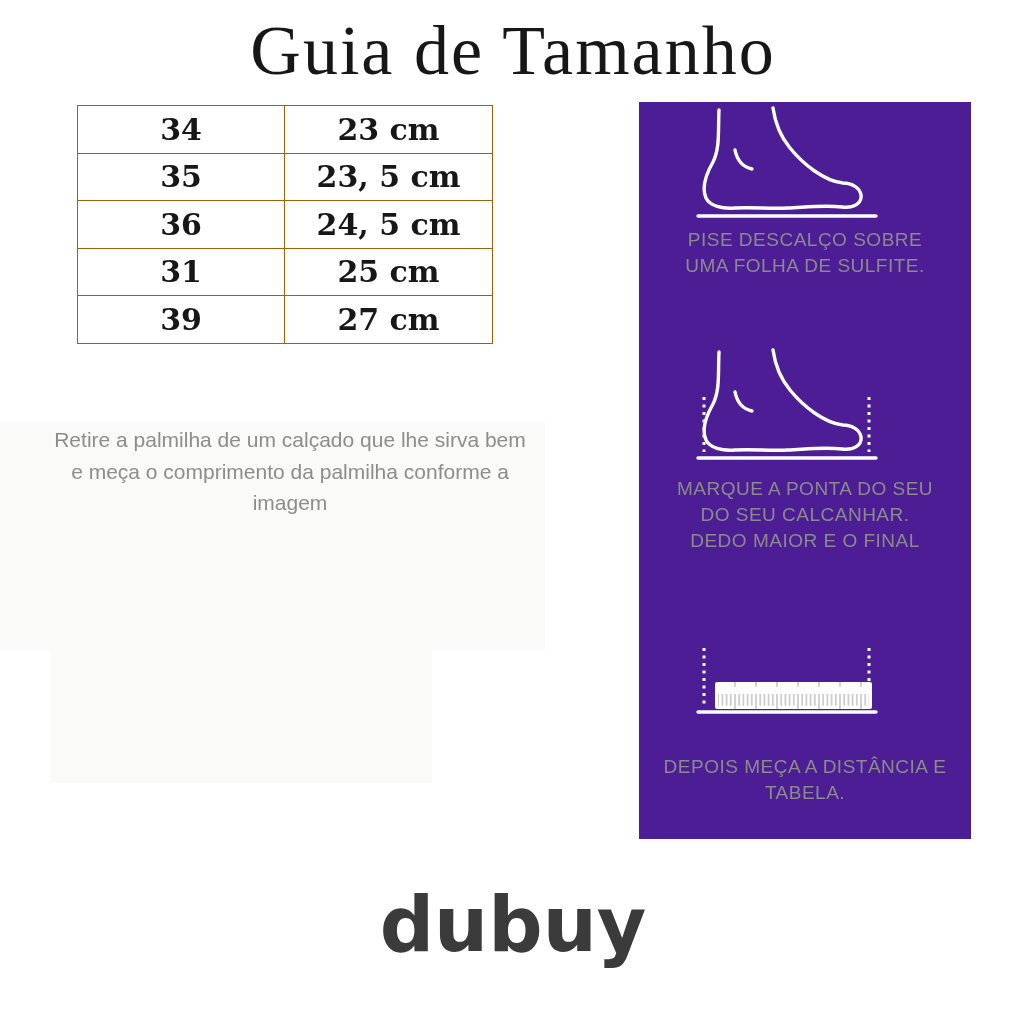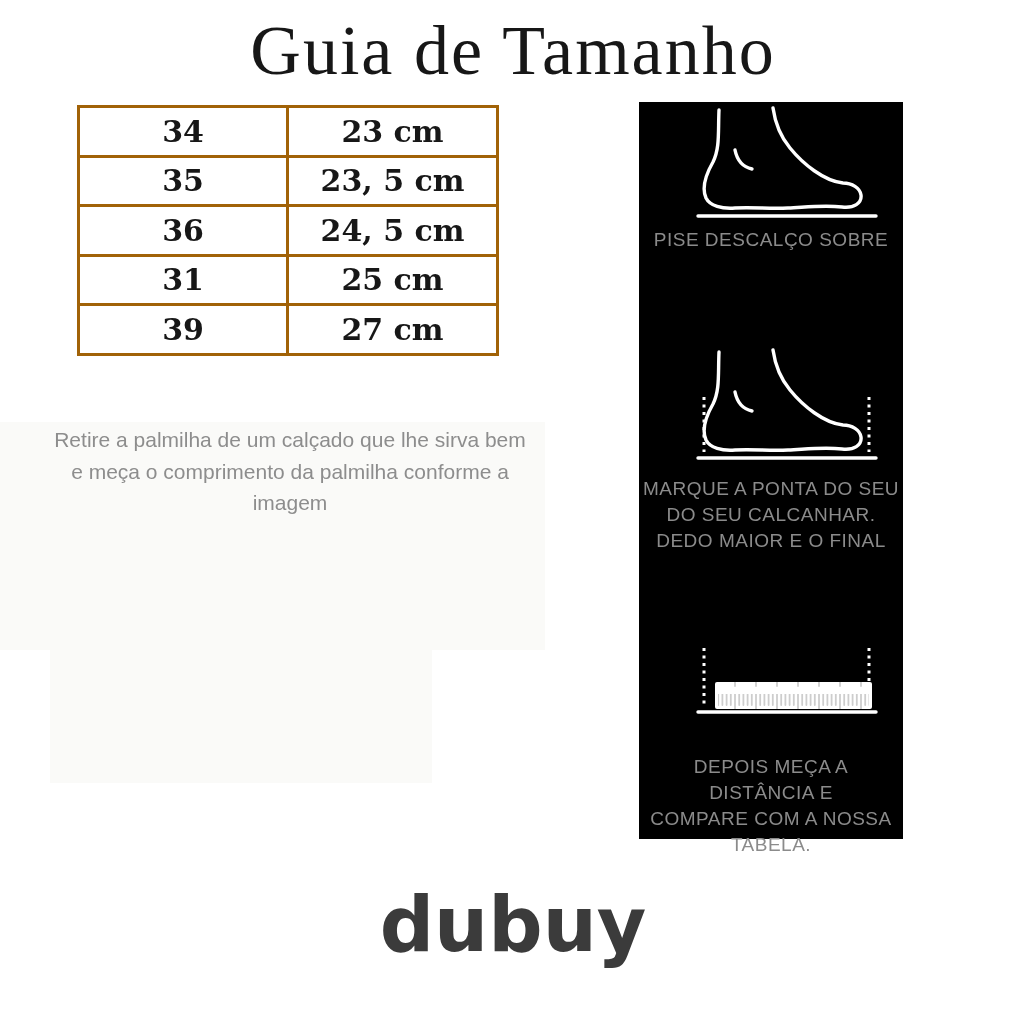--- a/index.html
+++ b/index.html
@@ -17,34 +17,34 @@
   .faint-1{position:absolute;left:0;top:422px;width:545px;height:228px;background:#fafaf8;}
   .faint-2{position:absolute;left:50px;top:650px;width:382px;height:133px;background:#fafaf8;}
   
   table.size-table{
     position:absolute;left:77px;top:105px;width:413px;
     border-collapse:collapse;table-layout:fixed;
     font-family:"DejaVu Serif","Liberation Serif",serif;font-weight:bold;
     font-size:30px;color:#171717;
   }
   table.size-table td{
-    border:3px solid #a16207;height:46.5px;text-align:center;vertical-align:middle;
+    border:1px solid #a16207;height:46.5px;text-align:center;vertical-align:middle;
     padding:0;
   }
   td.cell-size{width:206px;padding-right:54px;}
   td.cell-length{width:207px;padding-left:68px;}
   
   .note{
     position:absolute;left:30px;top:424px;width:520px;text-align:center;
     font-size:21px;line-height:31.5px;color:#8d8d8d;font-weight:400;
   }
   
   .panel{
-    position:absolute;left:639px;top:102px;width:264px;height:737px;
-    background:#000000;
+    position:absolute;left:639px;top:102px;width:332px;height:737px;
+    background:#4c1d95;
   }
   .panel .icon-wrap{position:absolute;left:52px;width:190px;}
   .icon-foot-1{top:0px;}
   .icon-foot-2{top:242px;}
   .icon-ruler{top:538px;}
   .step-text{
     position:absolute;left:0;width:100%;text-align:center;
     font-size:19px;line-height:26px;color:#8b8b8b;letter-spacing:0.5px;
   }
   .step-text-1{top:125px;}
@@ -103,20 +103,21 @@
       <g fill="none" stroke="#ffffff" stroke-width="3.4" stroke-linecap="round" stroke-linejoin="round">
         <path d="M 28,8 C 27,30 29,46 22,60 C 14,74 11,87 15,96 C 19,104 31,107 44,106 C 63,105 78,107 97,106 C 117,105 133,103 151,105 C 163,106.5 171,101 170,93 C 169,86 161,81 152,81 C 133,79 112,62 99,46 C 89,34 84,20 82,6"></path>
         <path d="M 44,48 C 46,58 52,65 61,67"></path>
         <line x1="7" y1="114" x2="185" y2="114"></line>
       </g>
     </svg>
   </div>
 
   <div class="step-text step-text-1">
     <div>PISE DESCALÇO SOBRE</div>
+    <div>UMA FOLHA DE SULFITE.</div>
   </div>
 
   <div class="icon-wrap icon-foot-2">
     <svg width="190" height="120" viewBox="0 0 190 120">
       <g fill="none" stroke="#ffffff" stroke-width="3.4" stroke-linecap="round" stroke-linejoin="round">
         <path d="M 28,8 C 27,30 29,46 22,60 C 14,74 11,87 15,96 C 19,104 31,107 44,106 C 63,105 78,107 97,106 C 117,105 133,103 151,105 C 163,106.5 171,101 170,93 C 169,86 161,81 152,81 C 133,79 112,62 99,46 C 89,34 84,20 82,6"></path>
         <path d="M 44,48 C 46,58 52,65 61,67"></path>
         <line x1="7" y1="114" x2="185" y2="114"></line>
         <line x1="13" y1="53" x2="13" y2="108" stroke-width="3" stroke-dasharray="3 4.5" stroke-linecap="butt"></line>
         <line x1="178" y1="53" x2="178" y2="108" stroke-width="3" stroke-dasharray="3 4.5" stroke-linecap="butt"></line>
@@ -144,19 +145,18 @@
       <line x1="13" y1="8" x2="13" y2="66" stroke="#ffffff" stroke-width="3" stroke-dasharray="3 4.5"></line>
       <line x1="178" y1="8" x2="178" y2="66" stroke="#ffffff" stroke-width="3" stroke-dasharray="3 4.5"></line>
       <rect x="24" y="42" width="157" height="27" rx="2" fill="#ffffff"></rect>
       <rect x="27" y="42" width="151" height="27" fill="url(#ruler-ticks)"></rect>
       <line x1="7" y1="72" x2="185" y2="72" stroke="#ffffff" stroke-width="3.4" stroke-linecap="round"></line>
     </svg>
   </div>
 
   <div class="step-text step-text-3">
     <div>DEPOIS MEÇA A DISTÂNCIA E</div>
-    <div>COMPARE COM A NOSSA</div>
     <div>TABELA.</div>
   </div>
 
 </div>
 
 <div class="logo">dubuy</div>
 
 </body></html>

